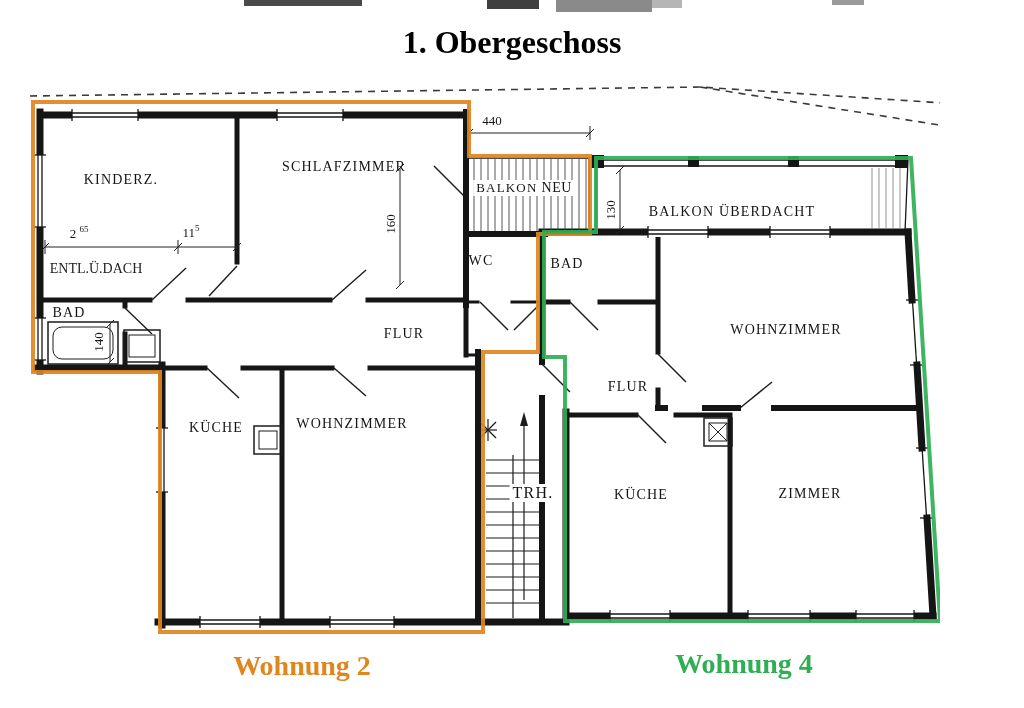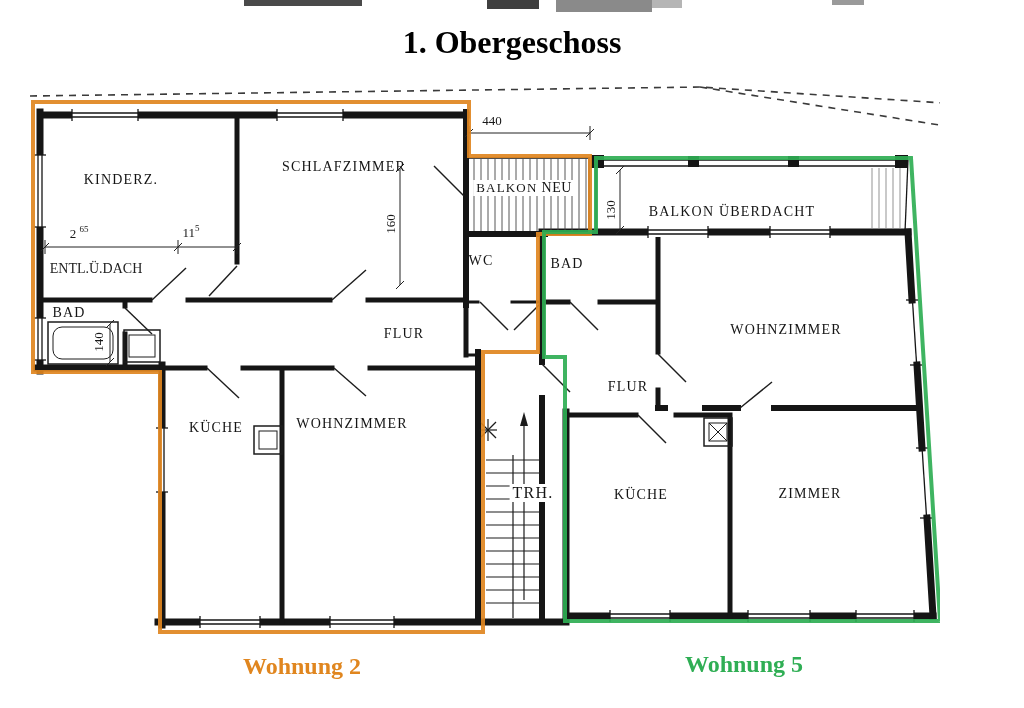--- a/index.html
+++ b/index.html
@@ -7,21 +7,21 @@
           font-family:Liberation Serif, serif;overflow:hidden;}
   .canvas svg{position:absolute;left:0;top:0;}
   .lbl{position:absolute;transform:translate(-50%,-50%);font-size:14px;
        letter-spacing:1.2px;color:#141414;white-space:nowrap;}
   .lbl.rot{transform:translate(-50%,-50%) rotate(-90deg);}
   .lbl.whitebg{background:#fff;padding:0 3px;}
   .dim{font-size:13px;letter-spacing:0;color:#181818;}
   .dim sup{font-size:9px;letter-spacing:0;}
   .tiny{font-size:14px;letter-spacing:0;color:#222;}
   .title{font-size:32px;font-weight:bold;letter-spacing:0;color:#000;}
-  .apt{font-size:24px;font-weight:bold;letter-spacing:0;}
+  .apt{font-size:28px;font-weight:bold;letter-spacing:0;}
   .apt.orange{color:#e0861f;}
   .apt.green{color:#2fae54;}
   .nue{font-size:14px;letter-spacing:.5px;margin-left:4px;}
 </style>
 </head>
 <body>
 
 <div class="canvas">
 
   <svg width="1024" height="708" viewBox="0 0 1024 708">
@@ -312,15 +312,15 @@
   <div class="lbl dim rot" style="left:391px;top:224px;">160</div>
   <div class="lbl dim rot" style="left:611px;top:210px;">130</div>
 
   <div class="lbl dim" style="left:79px;top:233px;"><span>2</span>&nbsp;<sup>65</sup></div>
   <div class="lbl dim" style="left:191px;top:232px;"><span>11</span><sup>5</sup></div>
 
   <div class="lbl tiny" style="left:96px;top:269px;">ENTL.Ü.DACH</div>
   <div class="lbl dim rot" style="left:99px;top:342px;">140</div>
 
   <div class="lbl apt orange" style="left:302px;top:666px;">Wohnung 2</div>
-  <div class="lbl apt green" style="left:744px;top:664px;">Wohnung 5</div>
+  <div class="lbl apt green" style="left:744px;top:664px;">Wohnung 4</div>
 
 </div>
 
 </body></html>

